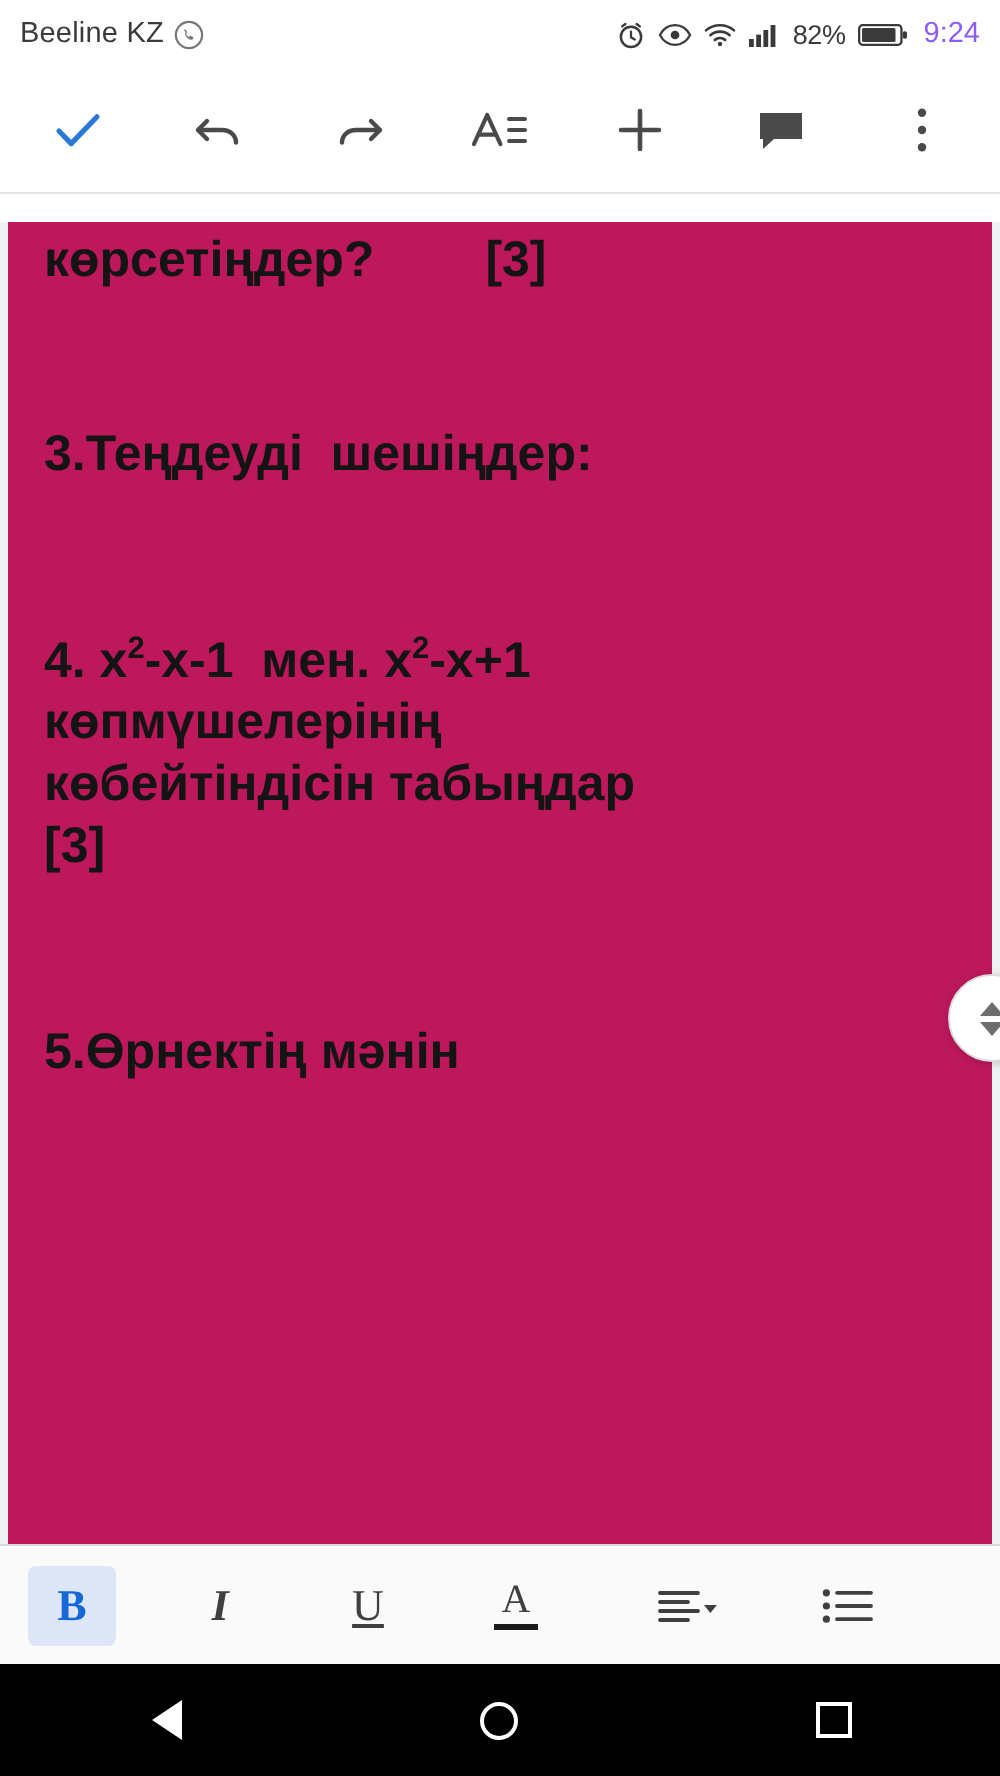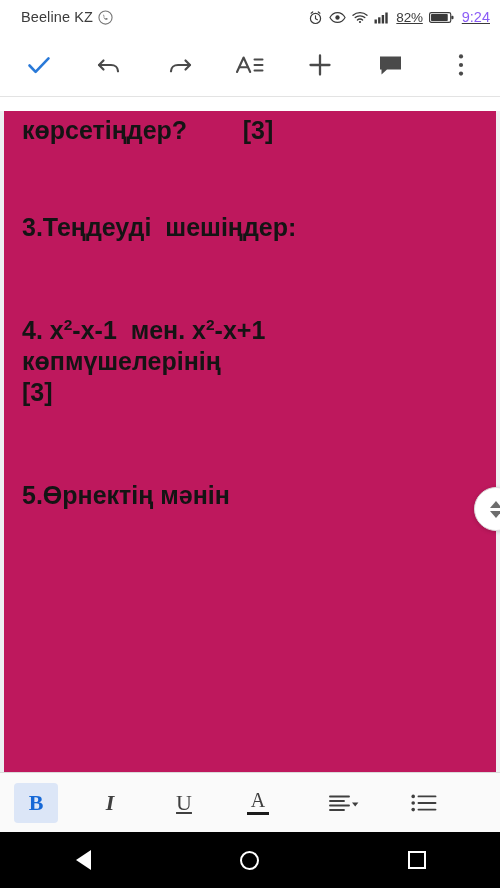--- a/index.html
+++ b/index.html
@@ -18,40 +18,38 @@
   }
 
   
   .statusbar {
     height: 34px;
     background: #ffffff;
     display: flex;
     align-items: center;
     padding: 0 10px;
     flex: 0 0 auto;
-    margin-left: 11px;
   }
   .carrier {
     font-size: 14.5px;
     color: #3c3c3c;
     letter-spacing: 0.1px;
   }
   .status-icon-left {
     margin-left: 5px;
     display: inline-flex;
     align-items: center;
     color: #555;
   }
   .status-right {
     margin-left: auto;
     display: flex;
     align-items: center;
     gap: 6px;
     color: #3a3a3a;
-    text-decoration: underline;
   }
   .battery-pct {
     font-size: 13.5px;
     color: #3a3a3a;
     letter-spacing: -0.2px;
   }
   .clock {
     font-size: 14.5px;
     color: #8b5cf6;
     margin-left: 2px;
@@ -339,20 +337,21 @@
 
       <div style="height:18px"></div>
       <div class="line">көрсетіңдер?        [3]</div>
 
       <div class="gap-md"></div>
       <div class="line">3.Теңдеуді  шешіңдер:</div>
 
       <div class="gap-lg"></div>
       <div class="line"><span>4. x</span><span class="sup">2</span><span>-x-1  мен. x</span><span class="sup">2</span><span>-x+1</span></div>
       <div class="line">көпмүшелерінің</div>
+      <div class="line">көбейтіндісін табыңдар</div>
       <div class="line">[3]</div>
 
       <div class="gap-lg"></div>
       <div class="line">5.Өрнектің мәнін</div>
     </div>
 
     <div class="scroll-handle">
       <div class="tri-up"></div>
       <div class="tri-down"></div>
     </div>

